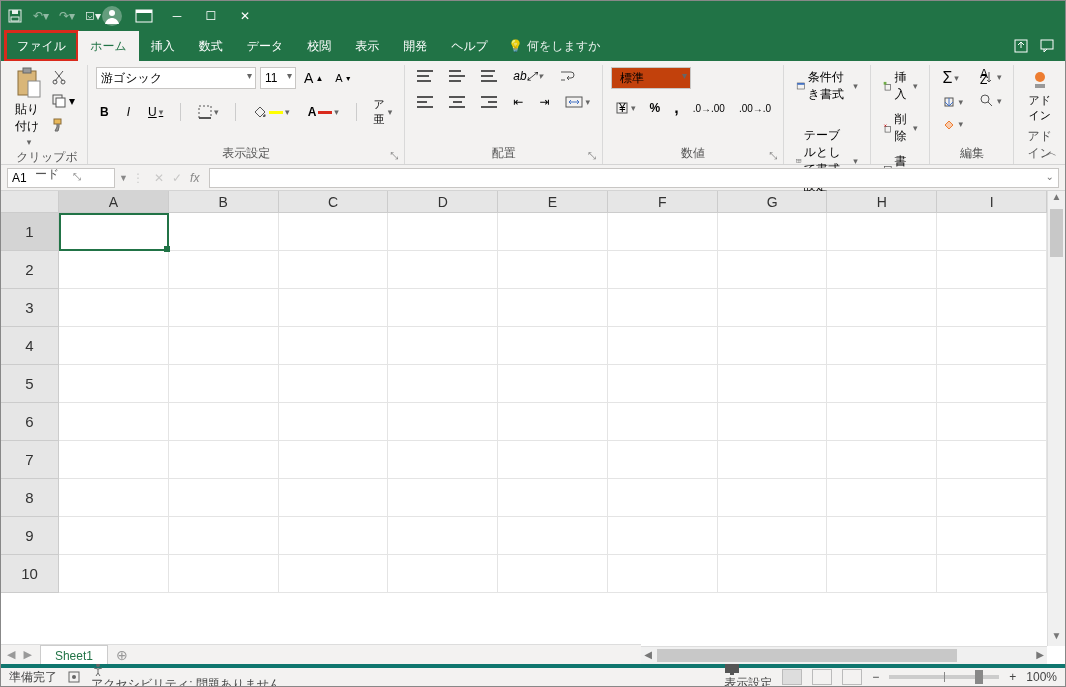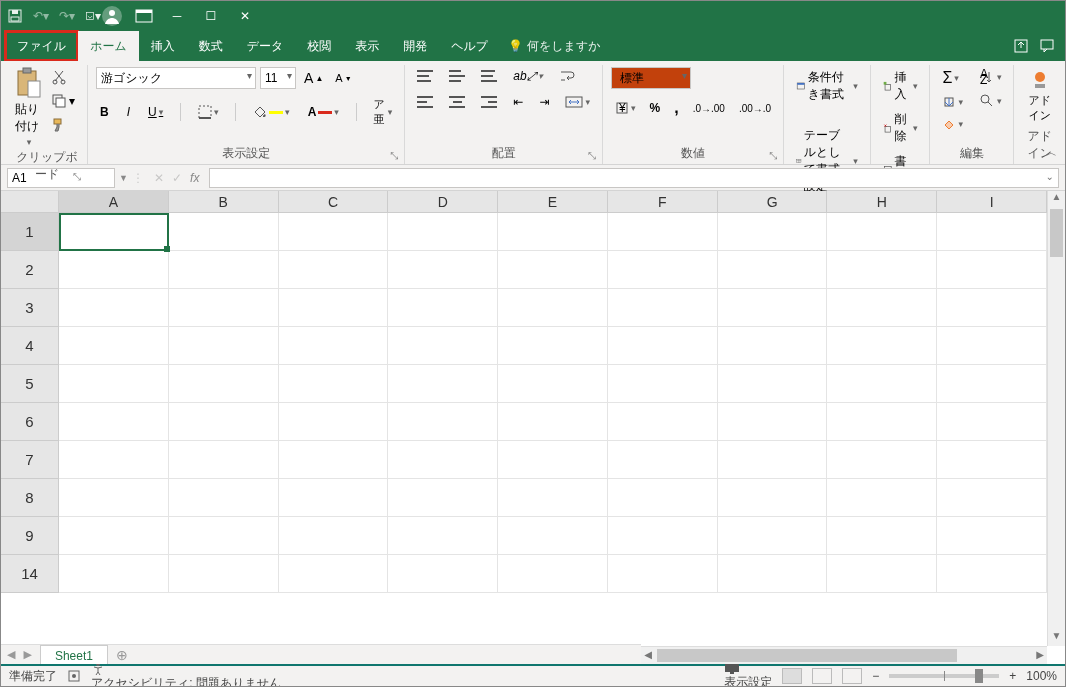--- a/index.html
+++ b/index.html
@@ -55,21 +55,21 @@
 .active-cell .handle{position:absolute;right:-3px;bottom:-3px;width:6px;height:6px;background:#217346}
 .vscroll{position:absolute;right:0;top:0;width:18px;bottom:18px;background:#f0f0f0;border-left:1px solid #ddd}
 .vscroll .thumb{position:absolute;left:2px;right:2px;top:18px;height:48px;background:#c8c8c8}
 .vscroll .btn-s{position:absolute;left:0;right:0;height:16px;text-align:center;color:#777;font-size:10px}
 .hscroll{position:absolute;left:640px;right:18px;bottom:0;height:18px;background:#f0f0f0;border-top:1px solid #ddd}
 .hscroll .thumb{position:absolute;top:2px;bottom:2px;left:16px;width:300px;background:#c8c8c8}
 .hscroll .btn-s{position:absolute;top:0;bottom:0;width:14px;text-align:center;color:#777;font-size:10px;line-height:16px}
 .sheet-tabs{position:absolute;left:0;bottom:0;height:20px;width:640px;background:#f3f2f1;border-top:1px solid #ddd;display:flex;align-items:center;padding-left:6px;gap:8px}
 .sheet-tab{padding:0 14px;height:20px;line-height:20px;background:#fff;border:1px solid #ccc;border-bottom:none;color:#217346}
 .nav-arrow{color:#999;font-size:11px}
-.statusbar{height:22px;background:#f3f2f1;border-top:2px solid #0f766e;display:flex;align-items:center;padding:0 8px;gap:10px;font-size:11px;color:#444}
+.statusbar{height:22px;background:#f3f2f1;border-top:4px solid #0f766e;display:flex;align-items:center;padding:0 8px;gap:10px;font-size:11px;color:#444}
 .statusbar .spacer{flex:1}
 .view-btn{width:20px;height:16px;border:1px solid #bbb;display:inline-block}
 .zoom-slider{width:110px;height:4px;background:#ccc;position:relative}
 .zoom-slider .tick{position:absolute;top:-3px;left:50%;width:1px;height:10px;background:#888}
 .zoom-slider .knob{position:absolute;top:-5px;right:16px;width:8px;height:14px;background:#888}
 svg{display:block}
 .sep{width:1px;height:18px;background:#ccc;margin:0 3px}
 .ribbon-collapse{position:absolute;right:8px;bottom:4px;color:#666;font-size:11px}
 .clipboard-big{display:flex;flex-direction:column;align-items:center;gap:2px}
 .under-color{display:inline-block;width:14px;border-bottom:3px solid}
@@ -437,21 +437,21 @@
   <div class="row-headers" id="rowhdr">
       <div class="row-h sel">1</div>
       <div class="row-h">2</div>
       <div class="row-h">3</div>
       <div class="row-h">4</div>
       <div class="row-h">5</div>
       <div class="row-h">6</div>
       <div class="row-h">7</div>
       <div class="row-h">8</div>
       <div class="row-h">9</div>
-      <div class="row-h">14</div>
+      <div class="row-h">10</div>
     </div>
   <div class="cells" id="cells">
     <div class="cell-row">
         <div class="cell"></div>
         <div class="cell"></div>
         <div class="cell"></div>
         <div class="cell"></div>
         <div class="cell"></div>
         <div class="cell"></div>
         <div class="cell"></div>

